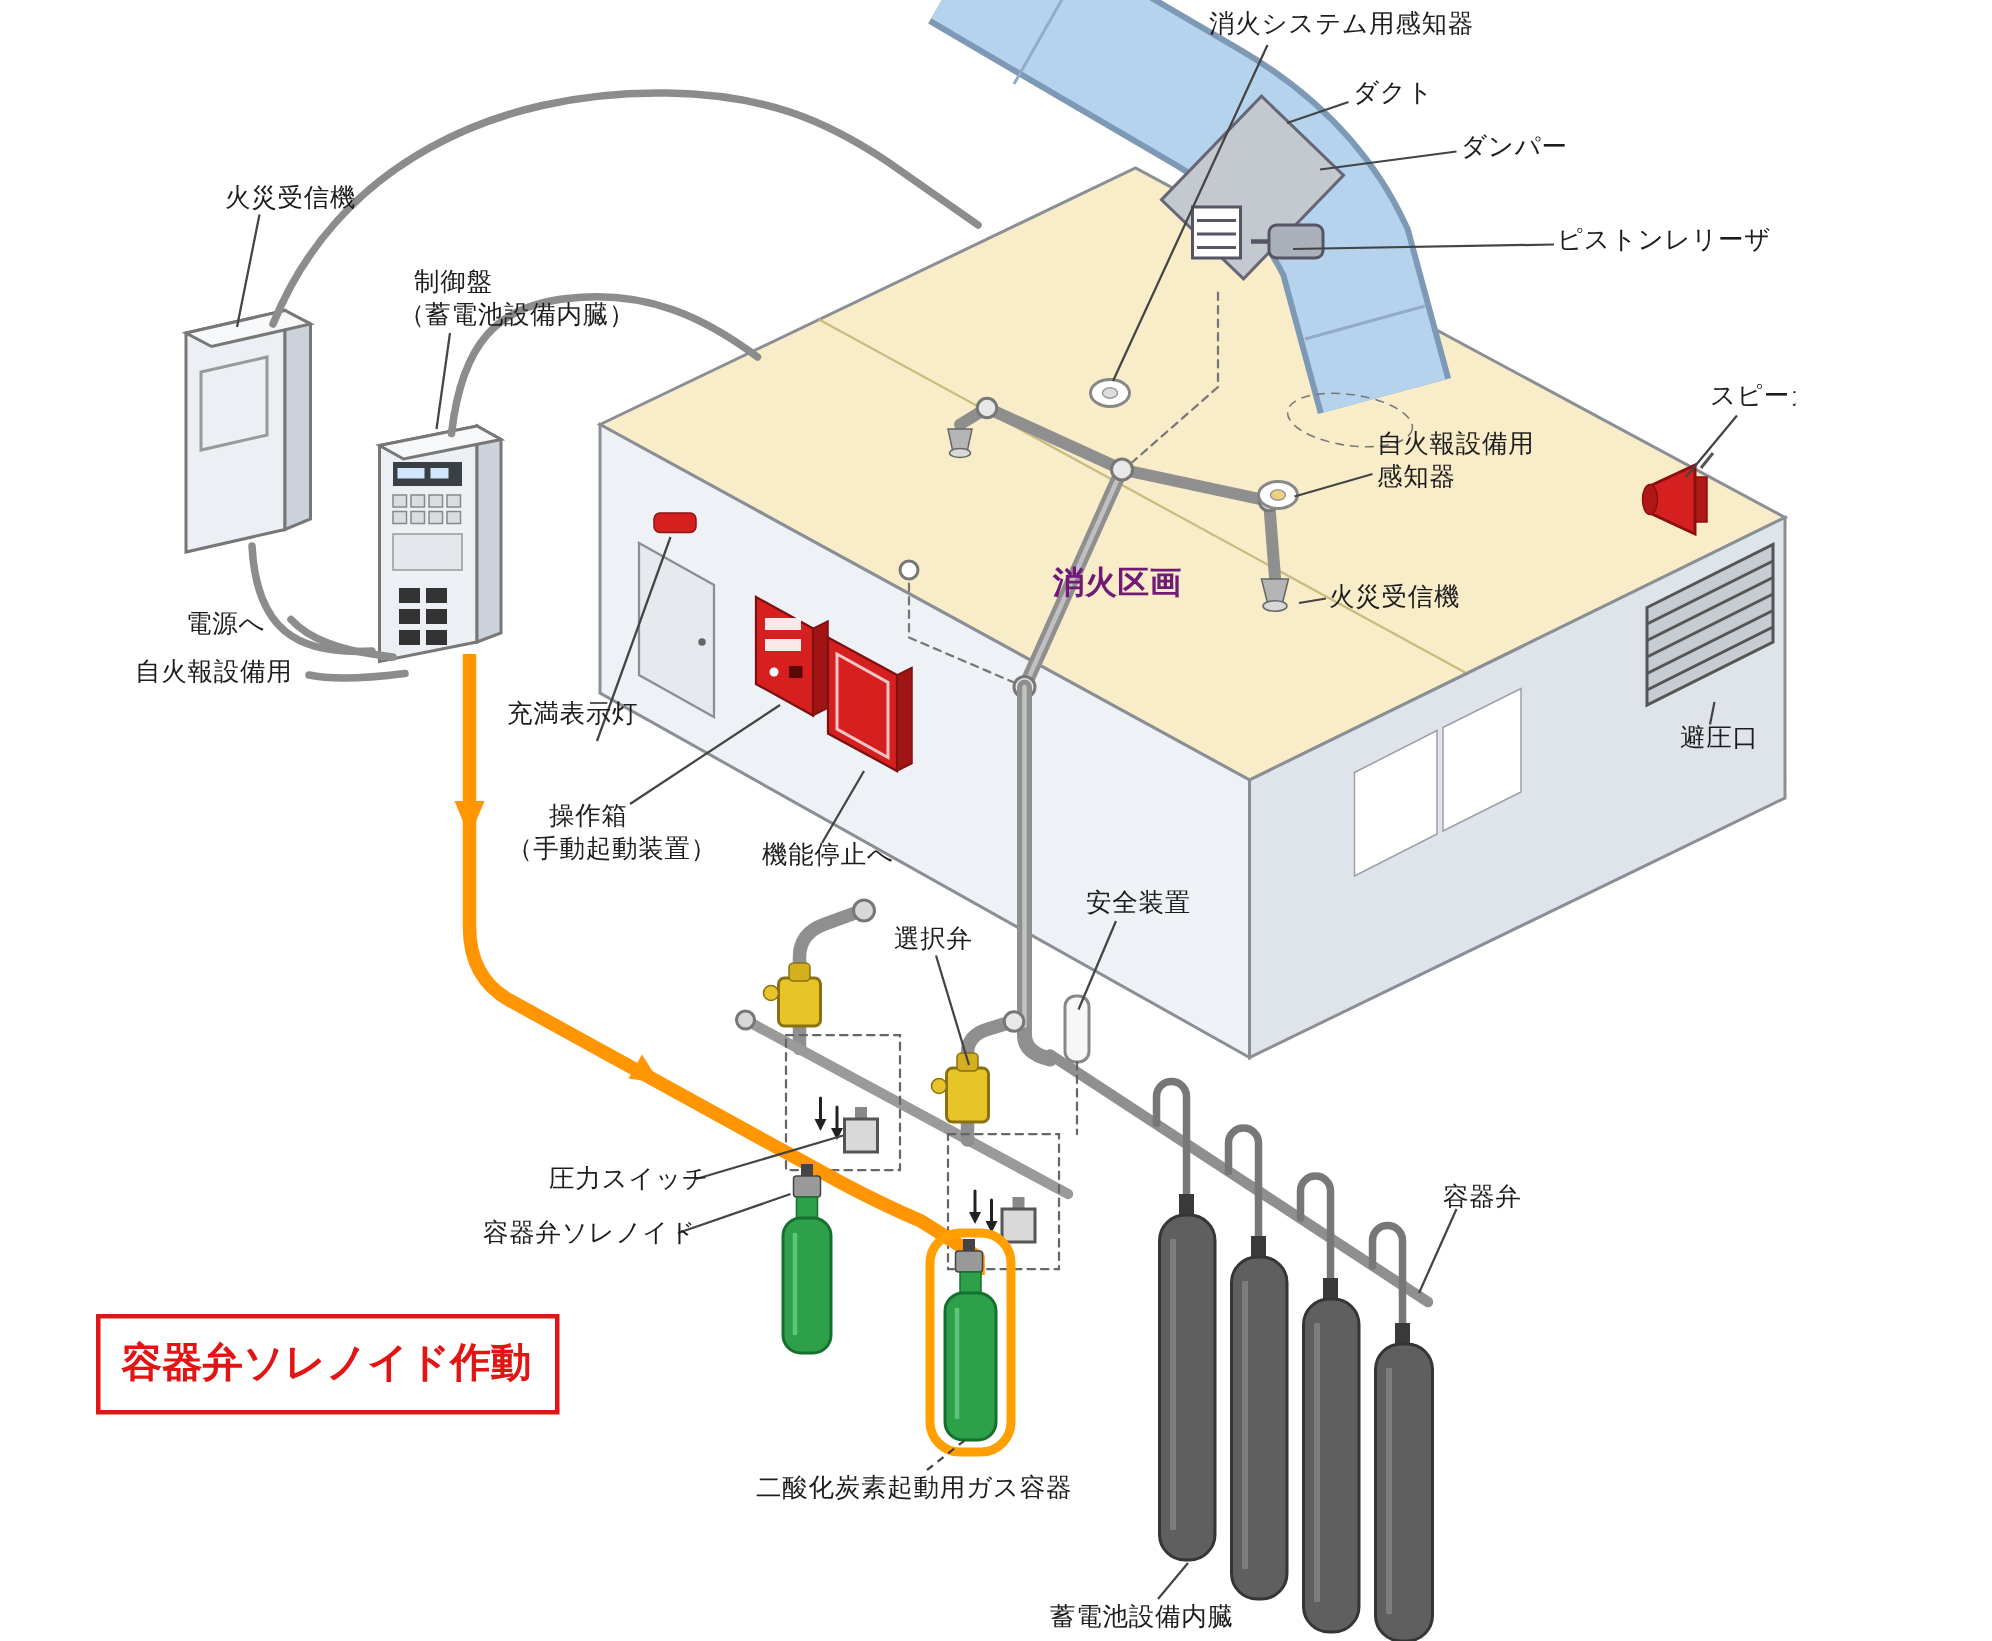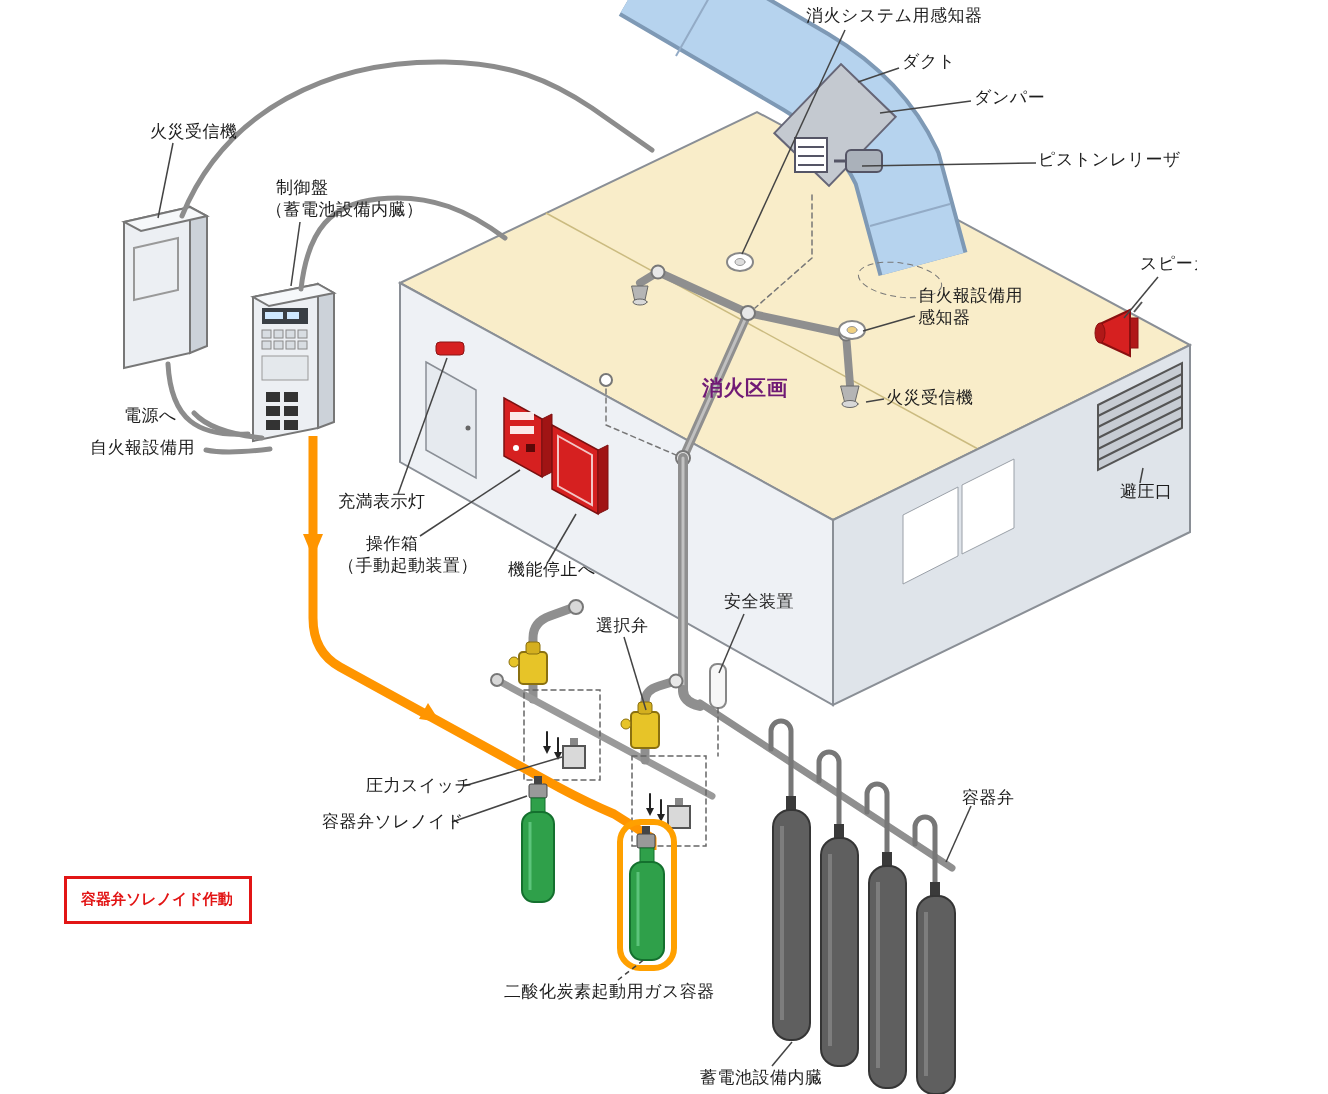--- a/index.html
+++ b/index.html
@@ -3,21 +3,21 @@
 <meta charset="utf-8">
 <style>
   html,body{margin:0;padding:0;background:#fff;}
   .stage{position:relative;width:1197px;height:1094px;background:#fff;overflow:hidden;
          font-family:Liberation Serif, serif;}
   .stage svg{position:absolute;left:0;top:0;}
   .lbl{position:absolute;font-size:17px;color:#1d1d1d;white-space:nowrap;letter-spacing:.5px;}
   .lbl.zone{font-size:21px;font-weight:bold;color:#701a75;}
   .callout{position:absolute;left:64px;top:876px;background:#fff;border:3px solid #e21515;
            padding:8px 16px 10px 14px;}
-  .callout div{font-size:15px;font-weight:bold;color:#e21515;line-height:1.6;white-space:nowrap;}
+  .callout div{font-size:27px;font-weight:bold;color:#e21515;line-height:1.6;white-space:nowrap;}
 </style>
 </head>
 <body>
 
 <div class="stage">
 
 <svg width="1328" height="1094" viewBox="0 0 1328 1094">
 
   <g>
     <polygon points="400,283 757,112 1190,345 833,520" fill="#f9edc9" stroke="#8a8f96" stroke-width="2"></polygon>
@@ -277,21 +277,21 @@
   <div class="lbl" style="left:1140px;top:252px">スピーカー</div>
   <div class="lbl" style="left:150px;top:120px">火災受信機</div>
   <div class="lbl" style="left:276px;top:176px">制御盤</div>
   <div class="lbl" style="left:266px;top:198px">（蓄電池設備内臓）</div>
   <div class="lbl" style="left:918px;top:284px">自火報設備用</div>
   <div class="lbl" style="left:918px;top:306px">感知器</div>
   <div class="lbl zone" style="left:702px;top:374px">消火区画</div>
   <div class="lbl" style="left:886px;top:386px">火災受信機</div>
   <div class="lbl" style="left:124px;top:404px">電源へ</div>
   <div class="lbl" style="left:90px;top:436px">自火報設備用</div>
-  <div class="lbl" style="left:338px;top:490px">充満表示灯</div>
+  <div class="lbl" style="left:338px;top:464px">充満表示灯</div>
   <div class="lbl" style="left:366px;top:532px">操作箱</div>
   <div class="lbl" style="left:338px;top:554px">（手動起動装置）</div>
   <div class="lbl" style="left:508px;top:558px">機能停止へ</div>
   <div class="lbl" style="left:596px;top:614px">選択弁</div>
   <div class="lbl" style="left:724px;top:590px">安全装置</div>
   <div class="lbl" style="left:1120px;top:480px">避圧口</div>
   <div class="lbl" style="left:366px;top:774px">圧力スイッチ</div>
   <div class="lbl" style="left:322px;top:810px">容器弁ソレノイド</div>
   <div class="lbl" style="left:962px;top:786px">容器弁</div>
   <div class="lbl" style="left:504px;top:980px">二酸化炭素起動用ガス容器</div>

